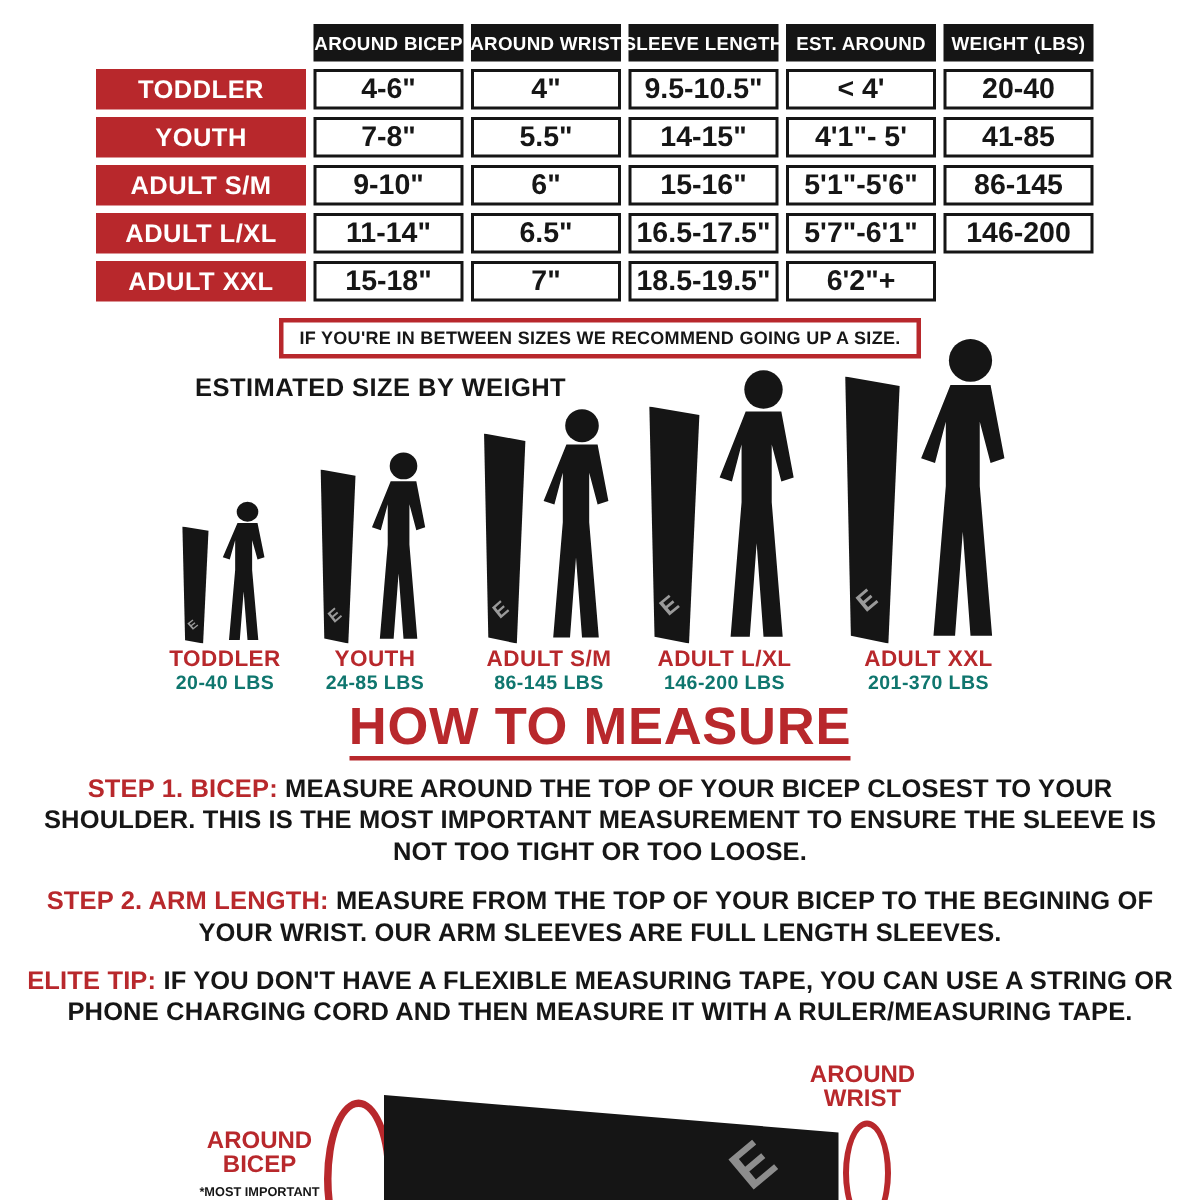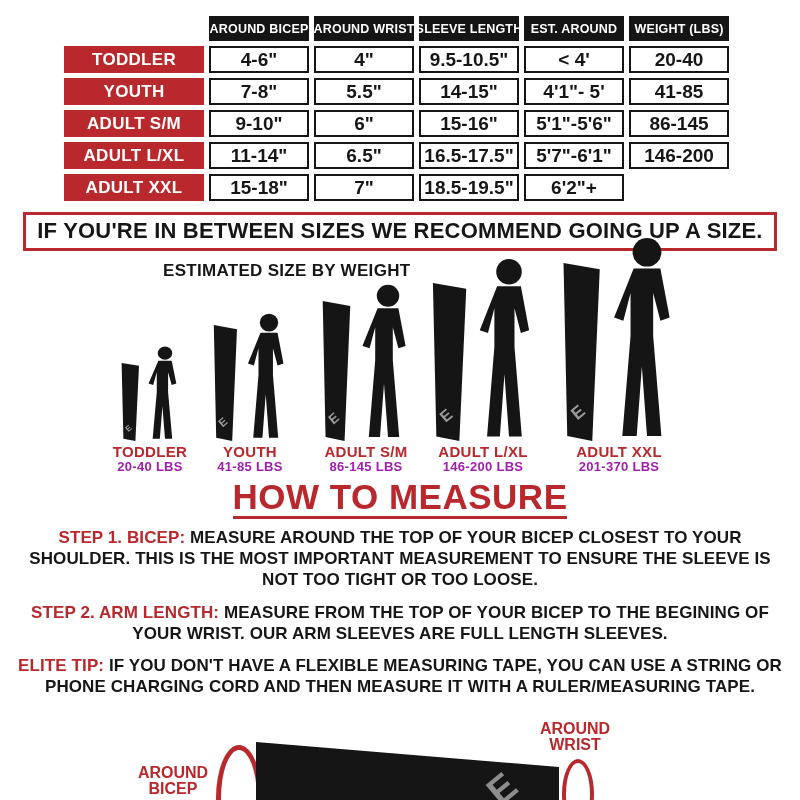--- a/index.html
+++ b/index.html
@@ -28,30 +28,30 @@
   }
   .td{
     border:2px solid #151515;font-size:19px;font-weight:bold;
     display:flex;align-items:center;justify-content:center;height:23px;
     white-space:nowrap;
   }
   :root{--red:#b8282c;--gray:#8d8d8d;}
   
   .banner{
     margin:11px auto 0;width:fit-content;border:3px solid var(--red);
-    padding:3px 11px 4px;font-size:22px;font-weight:bold;color:#161616;
+    padding:3px 11px 4px;font-size:12px;font-weight:bold;color:#161616;
     letter-spacing:.2px;white-space:nowrap;
   }
   
   .sbw{position:relative;height:228px;}
-  .sbw-title{position:absolute;left:130px;top:10px;font-size:17px;font-weight:bold;letter-spacing:.3px;margin-left:33px;}
+  .sbw-title{position:absolute;left:130px;top:10px;font-size:17px;font-weight:bold;letter-spacing:.3px;}
   .group{position:absolute;bottom:4px;text-align:center;}
   .figs{display:flex;align-items:flex-end;justify-content:center;gap:5px;margin-bottom:3px;}
   .gname{font-size:15px;font-weight:bold;color:var(--red);line-height:1.05;letter-spacing:.3px;}
-  .gweight{font-size:13px;font-weight:bold;color:#a21caf;line-height:1.2;letter-spacing:.3px;}
+  .gweight{font-size:13px;font-weight:bold;color:#0f766e;line-height:1.2;letter-spacing:.3px;}
   .g0{left:105px;width:90px;}  .g1{left:200px;width:100px;}
   .g2{left:310px;width:112px;} .g3{left:422px;width:122px;}
   .g4{left:552px;width:134px;}
   
   .htm{
     width:fit-content;margin:0 auto 8px;color:var(--red);
     font-size:35px;font-weight:bold;letter-spacing:.5px;
     border-bottom:3px solid var(--red);padding-bottom:0;line-height:1.05;
   }
   .step{
@@ -153,21 +153,21 @@
   <div class="group g1">
     <div class="figs">
       <svg class="sleeve-svg" width="32" height="116" viewBox="0 0 40 140" preserveAspectRatio="none">
           <use href="#sleeve-shape"></use>
         </svg>
       <svg class="person-svg" width="46" height="128" viewBox="0 0 70 200" preserveAspectRatio="none">
           <use href="#person-shape"></use>
         </svg>
     </div>
     <div class="gname">YOUTH</div>
-    <div class="gweight">41-85 LBS</div>
+    <div class="gweight">24-85 LBS</div>
   </div>
 
   <div class="group g2">
     <div class="figs">
       <svg class="sleeve-svg" width="38" height="140" viewBox="0 0 40 140" preserveAspectRatio="none">
           <use href="#sleeve-shape"></use>
         </svg>
       <svg class="person-svg" width="56" height="157" viewBox="0 0 70 200" preserveAspectRatio="none">
           <use href="#person-shape"></use>
         </svg>

